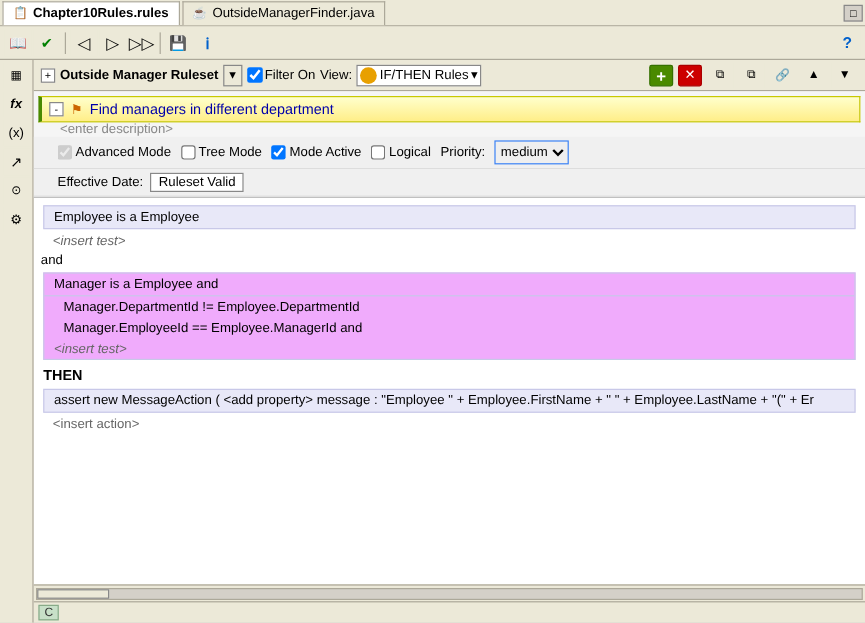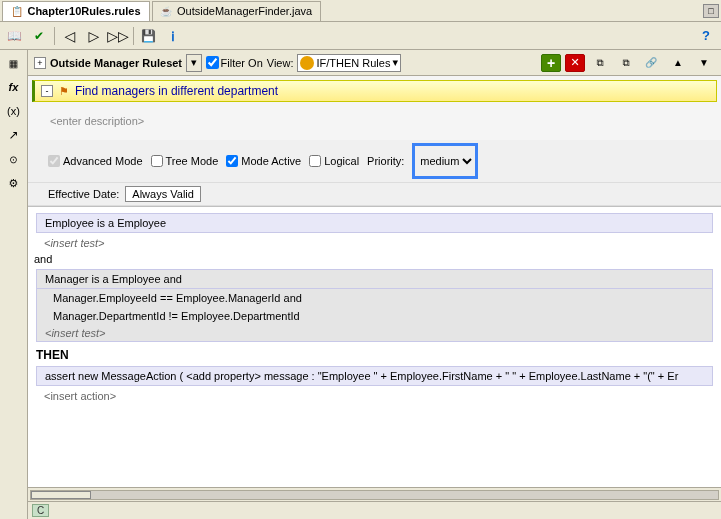--- a/index.html
+++ b/index.html
@@ -212,21 +212,21 @@
     }
     .rule-title {
       font-size: 12px;
       font-weight: normal;
       color: #0000aa;
     }
     .rule-desc {
       font-size: 11px;
       color: #888;
       margin-left: 16px;
-      padding: 13px 6px;
+      padding: 0 6px;
     }
 
     .rule-options {
       display: flex;
       align-items: center;
       padding: 3px 6px 3px 20px;
       gap: 8px;
       background: #f0f0f0;
       border-bottom: 1px solid #ddd;
     }
@@ -237,24 +237,23 @@
       font-size: 11px;
     }
     .rule-options input[type=checkbox] {
       width: 12px;
       height: 12px;
     }
     .priority-label {
       font-size: 11px;
     }
     .priority-select {
-      height: 36px;
-      font-size: 11px;
-      border: 3px solid #3b82f6;
-      text-align: right;
+      height: 20px;
+      font-size: 11px;
+      border: 1px solid #3b82f6;
     }
 
     .effective-date {
       display: flex;
       align-items: center;
       padding: 3px 6px 3px 20px;
       gap: 6px;
       background: #f0f0f0;
       border-bottom: 1px solid #ddd;
       font-size: 11px;
@@ -299,21 +298,21 @@
     }
 
     .and-label {
       font-size: 11px;
       font-weight: normal;
       padding: 2px 6px;
       color: #000;
     }
 
     .condition-block {
-      background: #e5e5e5;
+      background: #f0abfc;
       border: 1px solid #c8c8e8;
       margin: 2px 8px;
     }
     .condition-block-header {
       padding: 3px 8px;
       font-size: 11px;
       color: #000;
       border-bottom: 1px solid #c8c8e8;
     }
     .condition-block-row {
@@ -518,39 +517,39 @@
         <span class="priority-label">Priority:</span>
         <select class="priority-select">
           <option>medium</option>
           <option>low</option>
           <option>high</option>
         </select>
       </div>
 
       <div class="effective-date">
         <span>Effective Date:</span>
-        <span class="effective-date-value">Always Valid</span>
+        <span class="effective-date-value">Ruleset Valid</span>
       </div>
     </div>
 
     <div class="rule-body">
 
 
       <div class="condition-row">
         <span>Employee is a Employee</span>
       </div>
 
       <div class="insert-placeholder">&lt;insert test&gt;</div>
 
       <div class="and-label">and</div>
 
       <div class="condition-block">
         <div class="condition-block-header">Manager is a Employee  and</div>
+        <div class="condition-block-row">Manager.DepartmentId  !=  Employee.DepartmentId</div>
         <div class="condition-block-row">Manager.EmployeeId  ==  Employee.ManagerId and</div>
-        <div class="condition-block-row">Manager.DepartmentId  !=  Employee.DepartmentId</div>
         <div class="insert-placeholder" style="padding:2px 8px;">&lt;insert test&gt;</div>
       </div>
 
 
       <div class="then-label">THEN</div>
 
       <div class="action-row">assert new MessageAction (   &lt;add property&gt;  message : "Employee " + Employee.FirstName + " " + Employee.LastName + "(" + Er</div>
 
       <div class="insert-action">&lt;insert action&gt;</div>
 

